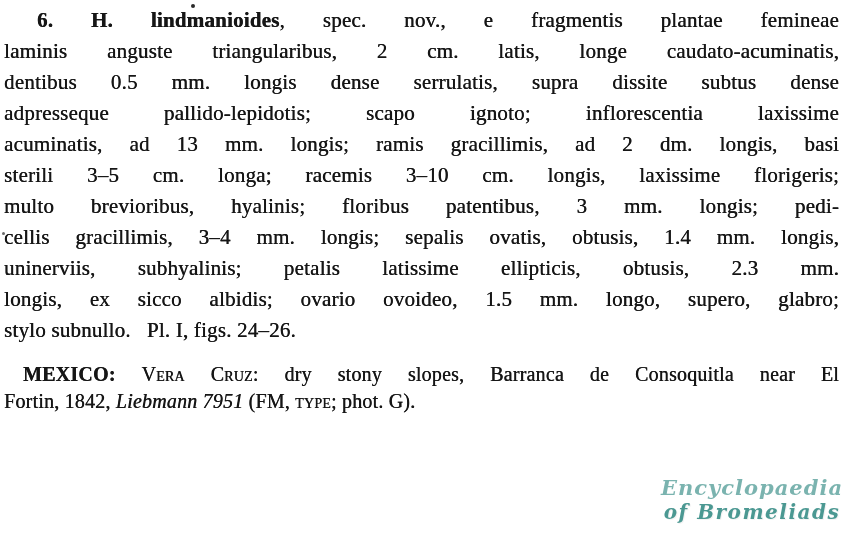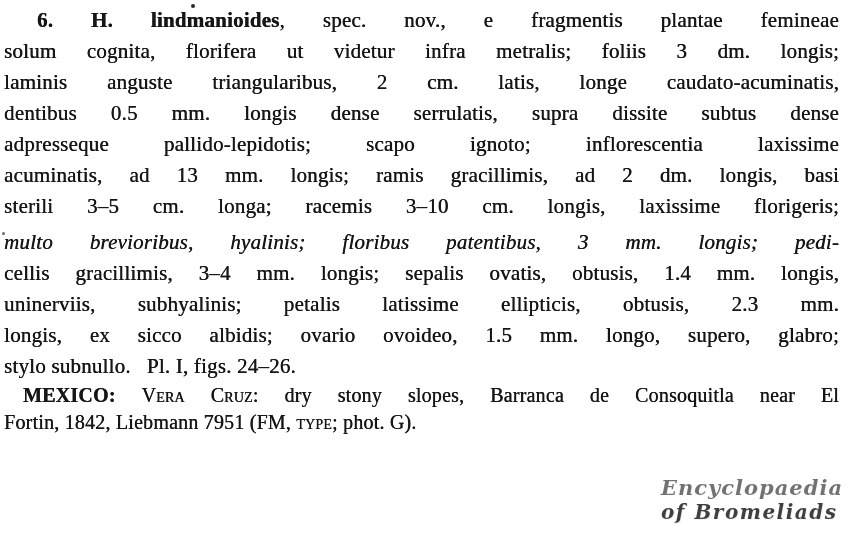--- a/index.html
+++ b/index.html
@@ -28,41 +28,40 @@
     text-align: justify;
     text-align-last: justify;
     letter-spacing: 0.2px;
     text-shadow: 0.35px 0 0 currentColor;
     white-space: normal;
   }
   .line.short {
     text-align-last: left;
   }
   .line.gap-top {
-    margin-top: 5px;
-    font-style: italic;
   }
   .indent-species { text-indent: 33px; }
   .indent-locality { text-indent: 19px; }
   .b  { font-weight: bold; }
-  .i  { }
+  .i  { font-style: italic; }
   .sc { font-variant: small-caps; }
   .locality {
+    margin-top: 15px;
   }
   .locality .line {
     font-size: 20px;
     line-height: 27px;
   }
   .watermark {
     position: absolute;
     z-index: 0;
     top: 477px;
     right: 6px;
-    text-align: left;
-    color: #000000;
+    text-align: center;
+    color: #0f766e;
     font-family: "DejaVu Serif", serif;
     font-style: italic;
     font-weight: bold;
     user-select: none;
   }
   .watermark .wm1 {
     font-size: 21px;
     line-height: 22px;
     opacity: 0.55;
     letter-spacing: 1px;
@@ -93,21 +92,20 @@
     <div class="wm2">of Bromeliads</div>
   </div>
 
   <div class="speck speck-1"></div>
   <div class="speck speck-2"></div>
 
   <div class="body-text">
 
     <p class="line indent-species"><span class="b">6. H. lindmanioides</span><span>, spec. nov., e fragmentis plantae femineae</span></p>
 
-    <p class="line">solum cognita, florifera ut videtur infra metralis; foliis 3 dm. longis;</p>
     <p class="line">laminis anguste triangularibus, 2 cm. latis, longe caudato-acuminatis,</p>
     <p class="line">dentibus 0.5 mm. longis dense serrulatis, supra dissite subtus dense</p>
     <p class="line">adpresseque pallido-lepidotis; scapo ignoto; inflorescentia laxissime</p>
     <p class="line">acuminatis, ad 13 mm. longis; ramis gracillimis, ad 2 dm. longis, basi</p>
     <p class="line">sterili 3–5 cm. longa; racemis 3–10 cm. longis, laxissime florigeris;</p>
     <p class="line gap-top">multo brevioribus, hyalinis; floribus patentibus, 3 mm. longis; pedi-</p>
     <p class="line">cellis gracillimis, 3–4 mm. longis; sepalis ovatis, obtusis, 1.4 mm. longis,</p>
     <p class="line">uninerviis, subhyalinis; petalis latissime ellipticis, obtusis, 2.3 mm.</p>
     <p class="line">longis, ex sicco albidis; ovario ovoideo, 1.5 mm. longo, supero, glabro;</p>
     <p class="line short">stylo subnullo.  Pl. I, figs. 24–26.</p>

